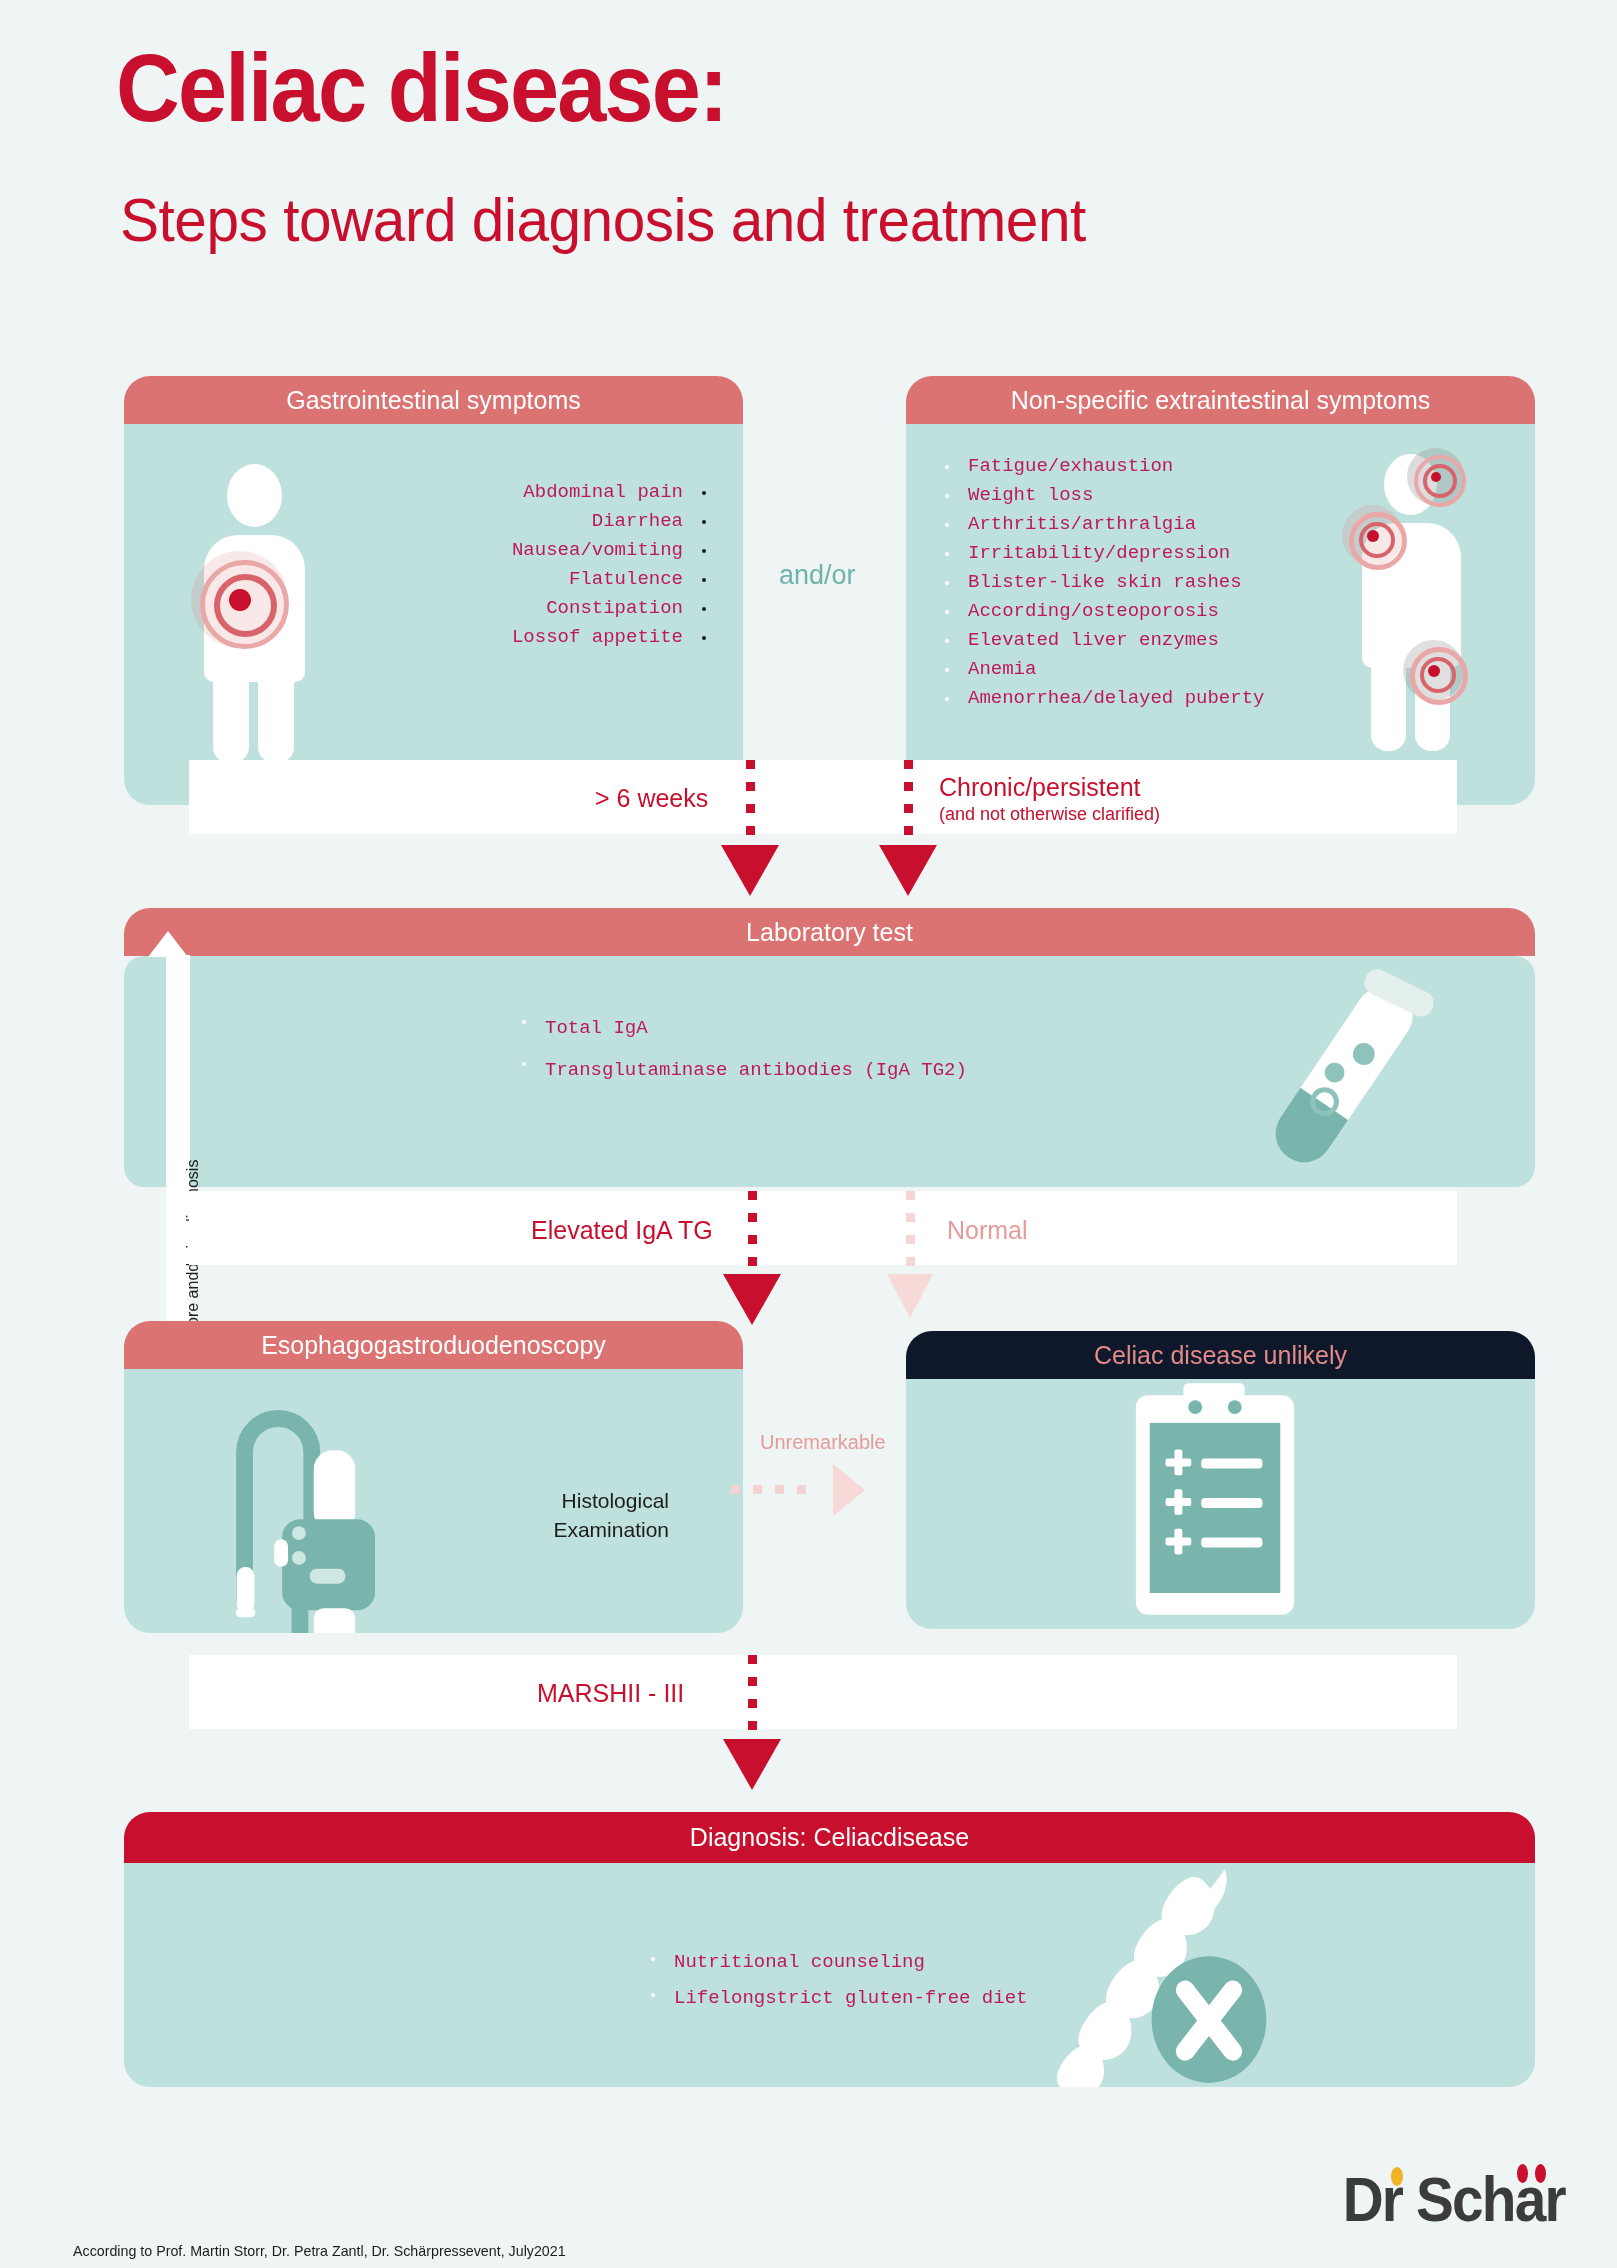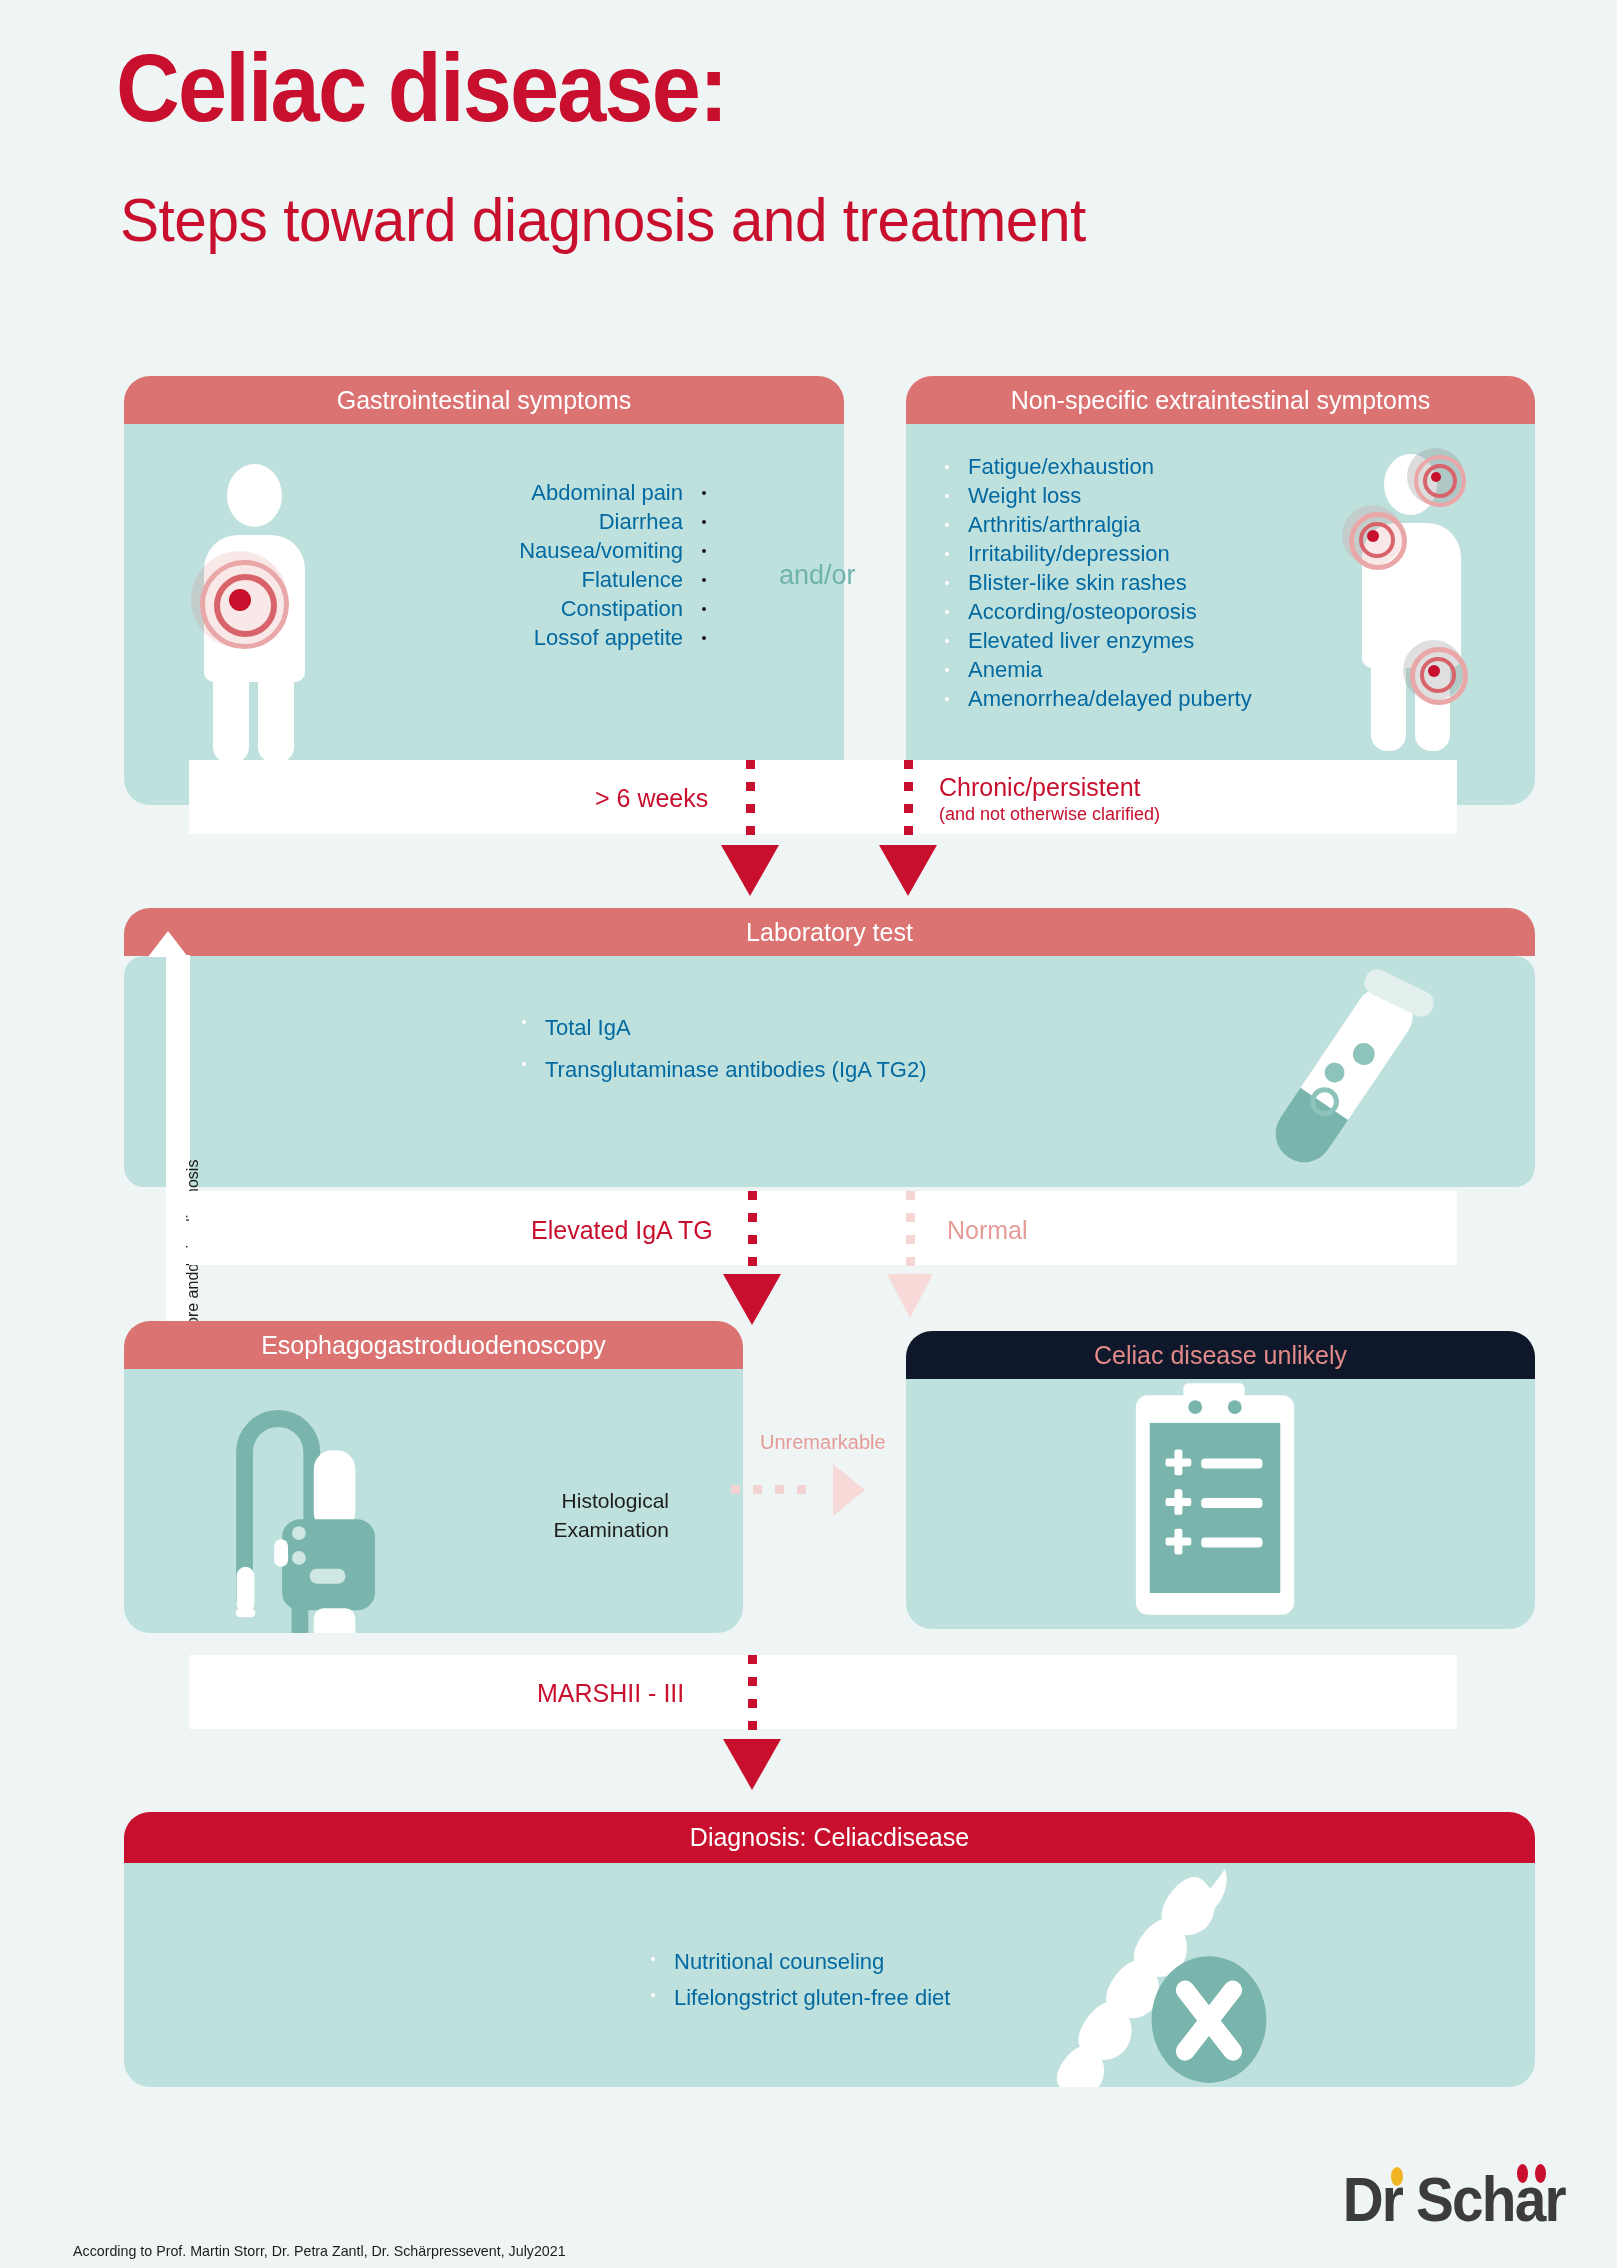--- a/index.html
+++ b/index.html
@@ -68,21 +68,21 @@
   .hdots{position:absolute;display:flex;gap:13px;align-items:center;}
   .hdots i{display:block;width:9px;height:9px;background:#f3d3d1;}
 
   
   .lbl{position:absolute;color:#c8102e;font-size:25px;white-space:nowrap;}
   .lbl.small{font-size:18px;}
   .lbl.pale{color:#e59b97;}
 
   
   ul.bl{list-style:none;margin:0;padding:0;}
-  ul.bl li{position:relative;color:#0369a1;font-size:22px;line-height:29px;white-space:nowrap;}
+  ul.bl li{position:relative;color:#be185d;font-size:19px;line-height:29px;white-space:nowrap;font-family:Liberation Mono, monospace;}
   ul.bl.left li{padding-left:40px;}
   ul.bl.left li:before{
     content:"";position:absolute;left:17px;top:13px;
     width:4px;height:4px;background:#ffffff;border-radius:50%;
   }
   ul.bl.right{text-align:right;}
   ul.bl.right li{padding-right:40px;}
   ul.bl.right li:after{
     content:"";position:absolute;right:17px;top:13px;
     width:4px;height:4px;background:#1d1d1b;border-radius:50%;
@@ -126,21 +126,21 @@
   .dot-r1,.dot-r2{position:absolute;width:11px;height:19px;background:#c8102e;border-radius:50%;}
 </style>
 </head>
 <body>
 
 <div class="canvas">
 
   <div class="title-main">Celiac disease:</div>
   <div class="title-sub">Steps toward diagnosis and treatment</div>
 
-  <div class="card" style="left:99px;top:364px;width:720px;">
+  <div class="card" style="left:99px;top:364px;width:619px;">
     <div class="card-hd">Gastrointestinal symptoms</div>
     <div class="card-bd" style="height:381px;">
 
       <div class="person" style="left:59px;top:40px;width:139px;height:297px;">
         <div class="head" style="left:44px;top:0;width:55px;height:63px;"></div>
         <div class="torso" style="left:21px;top:71px;width:101px;height:147px;border-radius:34px 34px 10px 10px;"></div>
         <div class="legL" style="left:30px;top:149px;width:36px;height:150px;border-radius:0 0 16px 16px;"></div>
         <div class="legR" style="left:75px;top:149px;width:36px;height:150px;border-radius:0 0 16px 16px;"></div>
         <div class="pulse" style="left:8px;top:87px;width:97px;height:97px;background:rgba(220,115,115,0.16);"></div>
         <div class="pulse" style="left:17px;top:96px;width:79px;height:79px;border:5px solid #e9a7a7;"></div>

